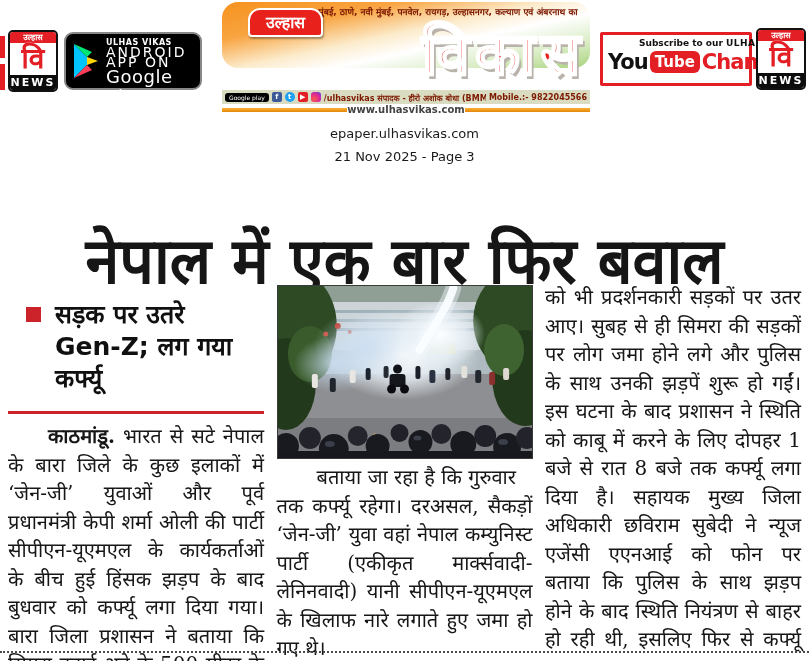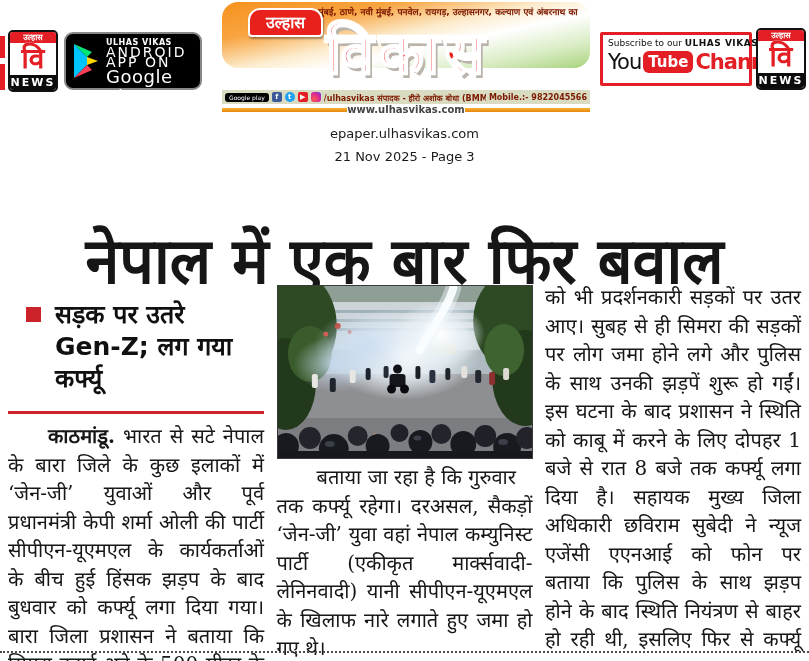--- a/index.html
+++ b/index.html
@@ -30,45 +30,45 @@
   .masthead{position:absolute;left:222px;top:2px;width:368px;height:66px;border-radius:16px;
     background:linear-gradient(168deg,#f6921e 0%,#f8a440 26%,#fceccd 48%,#ffffff 62%,#d9ecc4 82%,#a8d37c 100%);
     overflow:visible;}
   .mh-tag1{position:absolute;top:3px;left:92px;right:8px;text-align:center;font-size:9px;
     font-weight:bold;color:#7c1800;white-space:nowrap;}
   .mh-tag2{position:absolute;top:14px;right:16px;font-size:17px;font-weight:bold;color:#7c1800;
     text-shadow:0 0 3px #fff,0 0 3px #fff;}
   .mh-ulhas{position:absolute;left:26px;top:6px;background:#e8211d;color:#fff;font-size:16px;
     font-weight:bold;padding:1px 16px 2px;border-radius:12px 12px 4px 4px;border:2px solid #fff;
     box-shadow:1px 2px 2px rgba(0,0,0,.35);}
-  .mh-vikas{position:absolute;left:8px;top:18px;width:356px;text-align:center;font-size:58px;
+  .mh-vikas{position:absolute;left:8px;top:18px;width:356px;text-align:right;font-size:58px;
     font-weight:900;color:#e8211d;letter-spacing:6px;line-height:68px;
-    -webkit-text-stroke:2.5px #fff;text-shadow:3px 4px 0 #b9b3ab;font-family:Liberation Serif, serif;}
+    -webkit-text-stroke:2.5px #fff;text-shadow:3px 4px 0 #b9b3ab;}
   .mh-strip{position:absolute;left:222px;top:90px;width:368px;height:14px;background:#dadcc2;
     display:flex;align-items:center;gap:3px;padding:0 3px;box-sizing:border-box;font-size:8px;color:#7c1800;}
   .mini-gp{background:#000;color:#fff;font-size:6px;border-radius:3px;padding:1px 4px;white-space:nowrap;flex:none;}
   .soc{width:10px;height:10px;border-radius:2px;color:#fff;font-size:7px;font-weight:bold;
     display:flex;align-items:center;justify-content:center;flex:none;}
   .soc.fb{background:#3b5998;}
   .soc.tw{background:#1da1f2;border-radius:50%;}
   .soc.yt{background:#e31e24;}
   .soc.ig{background:radial-gradient(circle at 30% 70%,#fd5949,#d6249f 60%,#285aeb);border-radius:3px;}
   .mh-editor{font-weight:bold;white-space:nowrap;overflow:hidden;}
   .mh-mobile{margin-left:auto;font-weight:bold;white-space:nowrap;}
   .mh-webline{position:absolute;left:222px;top:104px;width:368px;display:flex;align-items:center;}
   .mh-webline .bar{flex:1;height:4px;background:linear-gradient(#f9b233,#e8860c);}
   .mh-web{font-size:10px;font-weight:bold;color:#444;white-space:nowrap;}
 
   .yt-badge{border:3px solid #e31e24;background:#fff;width:152px;height:54px;box-sizing:border-box;
     padding:3px 5px;border-radius:2px;flex:none;}
   .yt-l1{font-size:9px;color:#111;white-space:nowrap;}
-  .yt-prefix{font-weight:normal;}
+  .yt-prefix{font-weight:bold;margin-left:31px;}
   .yt-brand{font-weight:900;letter-spacing:.5px;}
   .yt-l2{display:flex;align-items:center;margin-top:2px;}
-  .yt-you{font-size:21px;font-weight:400;color:#111;letter-spacing:-1px;}
+  .yt-you{font-size:21px;font-weight:700;color:#111;letter-spacing:-1px;}
   .yt-tube{background:#e31e24;color:#fff;font-size:15px;font-weight:900;padding:2px 5px;
     border-radius:6px;margin:0 2px;}
   .yt-channel{font-size:21px;font-weight:900;color:#e31e24;letter-spacing:-1px;}
 
   
   .pageinfo{position:absolute;top:122px;left:0;width:809px;text-align:center;font-size:13px;
     line-height:23px;color:#1a1a1a;}
 
   
   .headline{position:absolute;top:172px;left:6px;width:797px;text-align:center;

